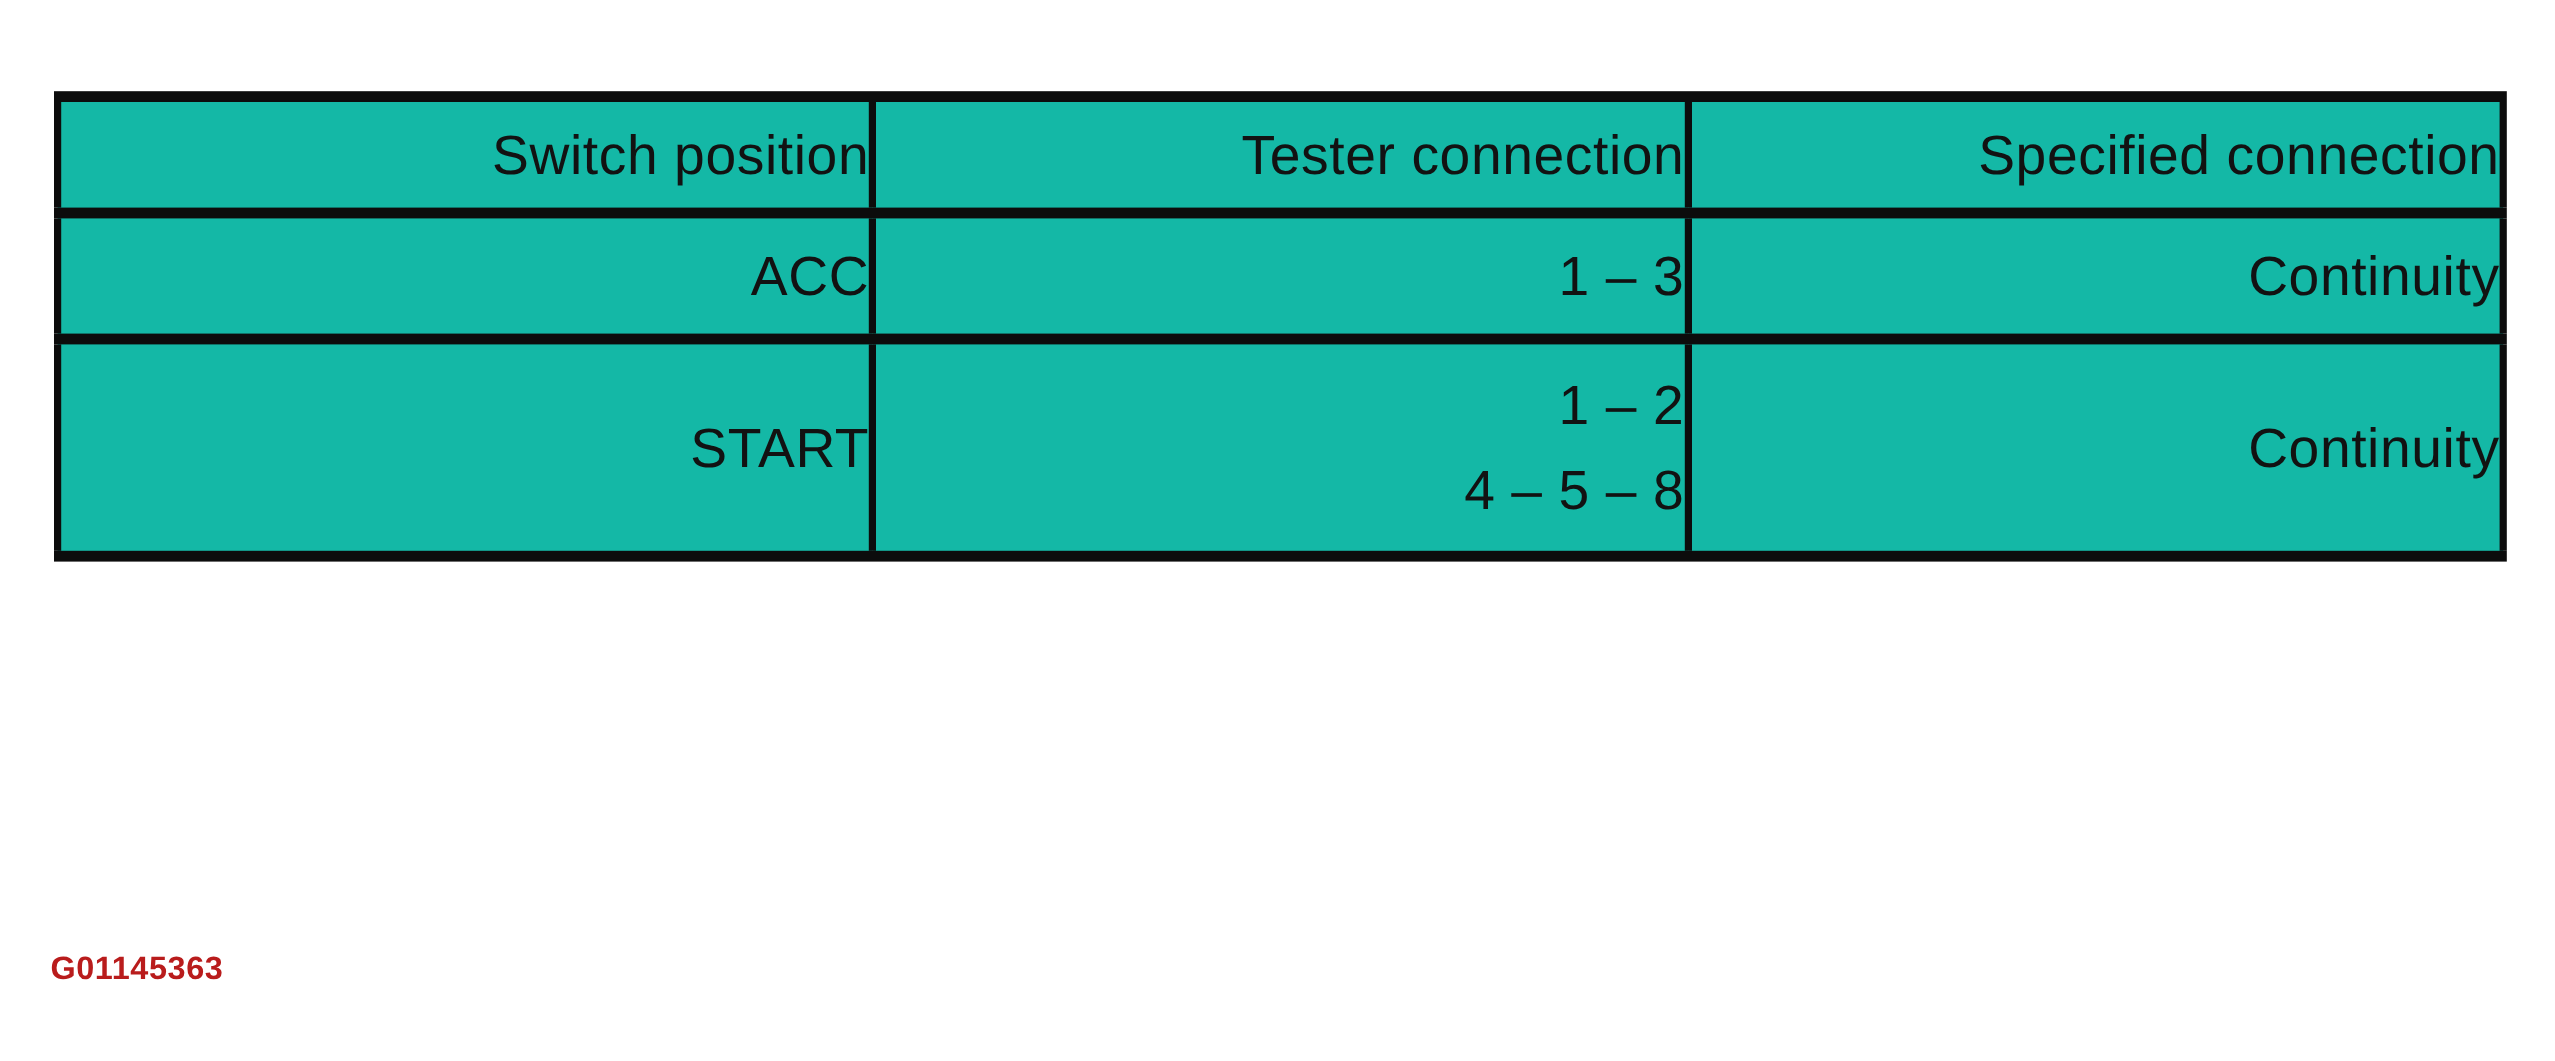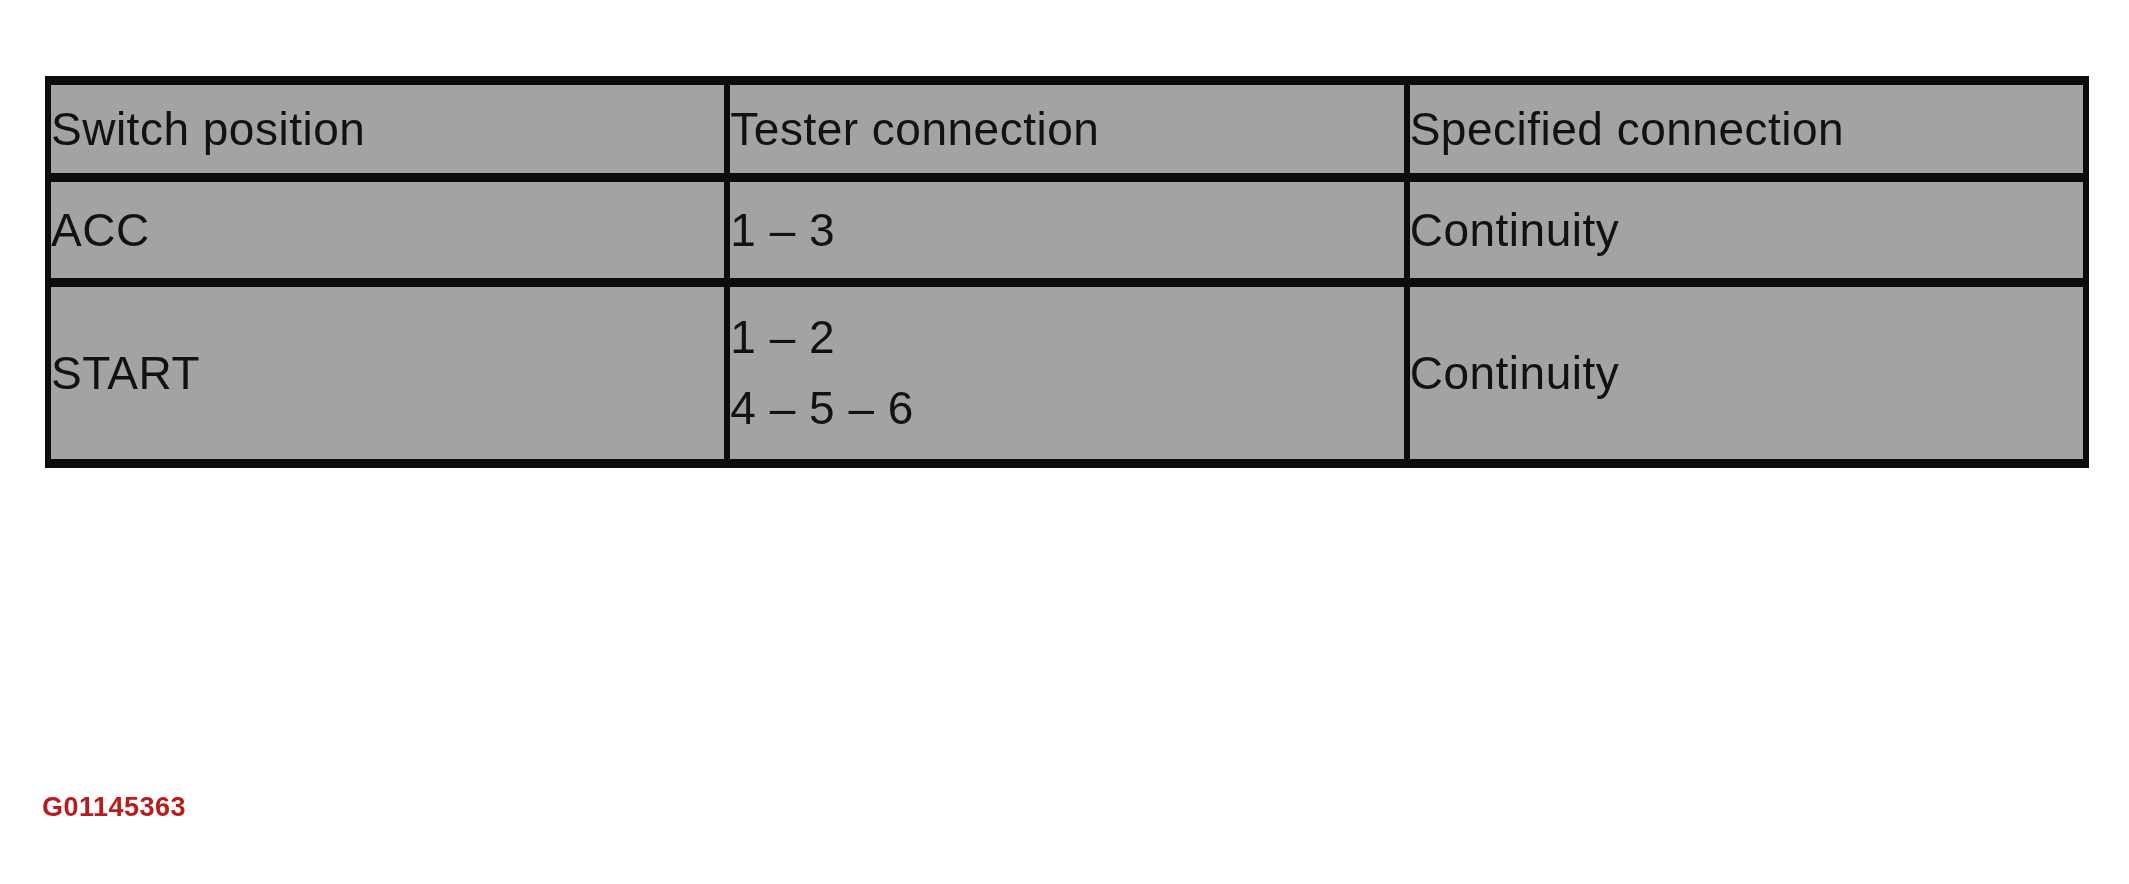--- a/index.html
+++ b/index.html
@@ -23,27 +23,27 @@
     width: 2044px;
     border-collapse: collapse;
     table-layout: fixed;
   }
   table.spec-table th,
   table.spec-table td {
     border-left: 6px solid #0c0c0c;
     border-right: 6px solid #0c0c0c;
     border-top: 9px solid #0c0c0c;
     border-bottom: 9px solid #0c0c0c;
-    text-align: left;
+    text-align: right;
     vertical-align: middle;
     font-size: 46px;
     font-weight: 400;
     letter-spacing: 0.5px;
     color: #121212;
-    background: #a3a3a3;
+    background: #14b8a6;
     padding: 0;
   }
   table.spec-table th {
     font-weight: 400;
   }
   tr.row-header  th { height: 88px; }
   tr.row-lock    td { height: 96px; }
   tr.row-acc     td { height: 96px; }
   tr.row-on      td { height: 176px; }
   tr.row-start   td { height: 172px; }
@@ -76,21 +76,21 @@
     <tbody>
       <tr class="row-acc">
         <td>ACC</td>
         <td>1 – 3</td>
         <td>Continuity</td>
       </tr>
       <tr class="row-start">
         <td>START</td>
         <td class="conn-lines">
           <div class="line">1 – 2</div>
-          <div class="line">4 – 5 – 6</div>
+          <div class="line">4 – 5 – 8</div>
         </td>
         <td>Continuity</td>
       </tr>
     </tbody>
   </table>
 
   <div class="caption">G01145363</div>
 
 </div>
 

